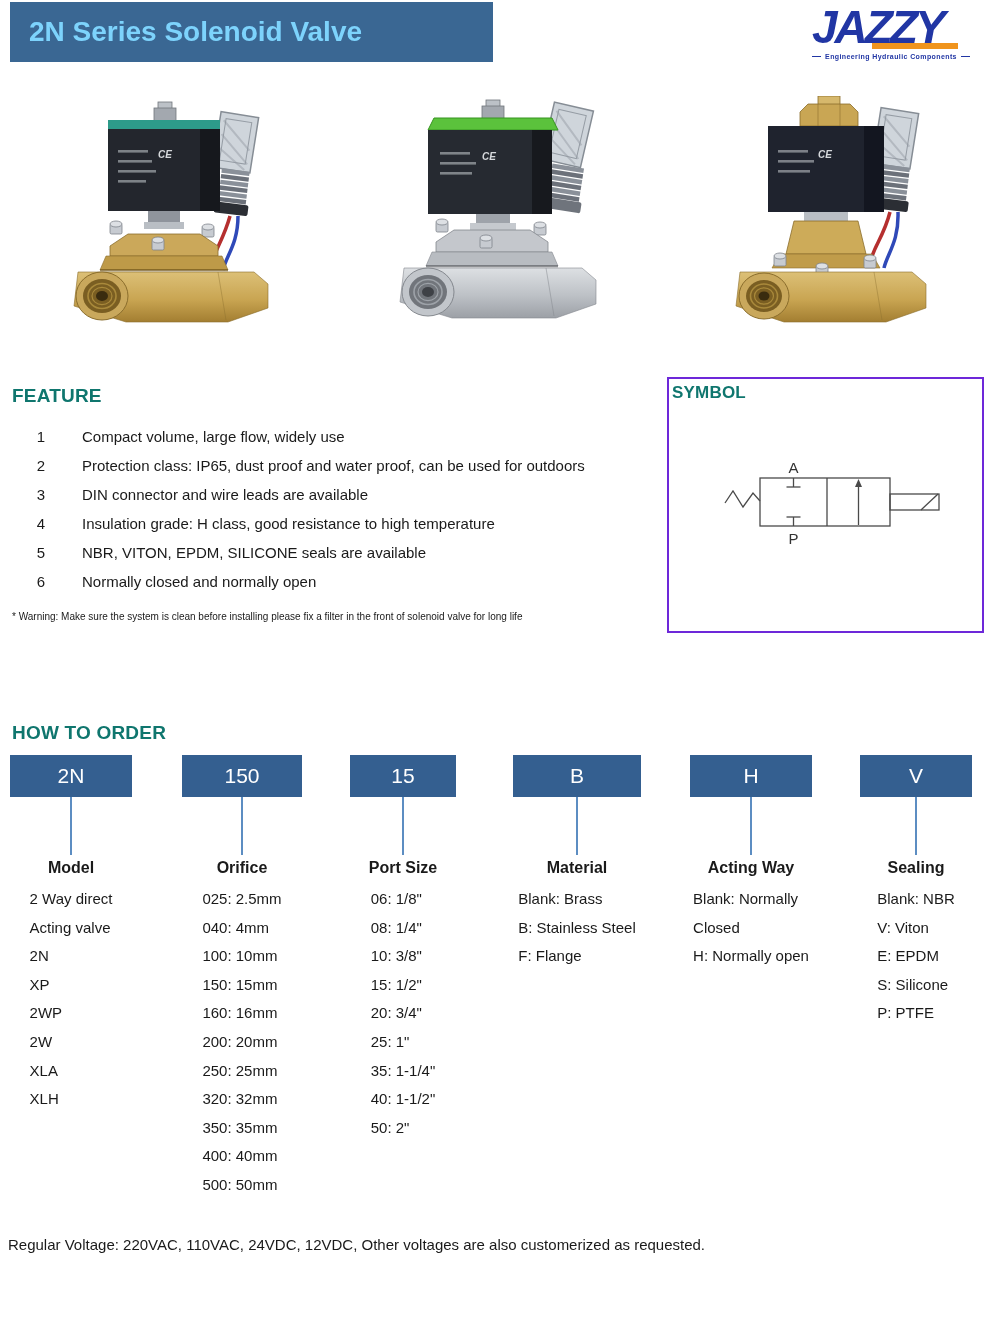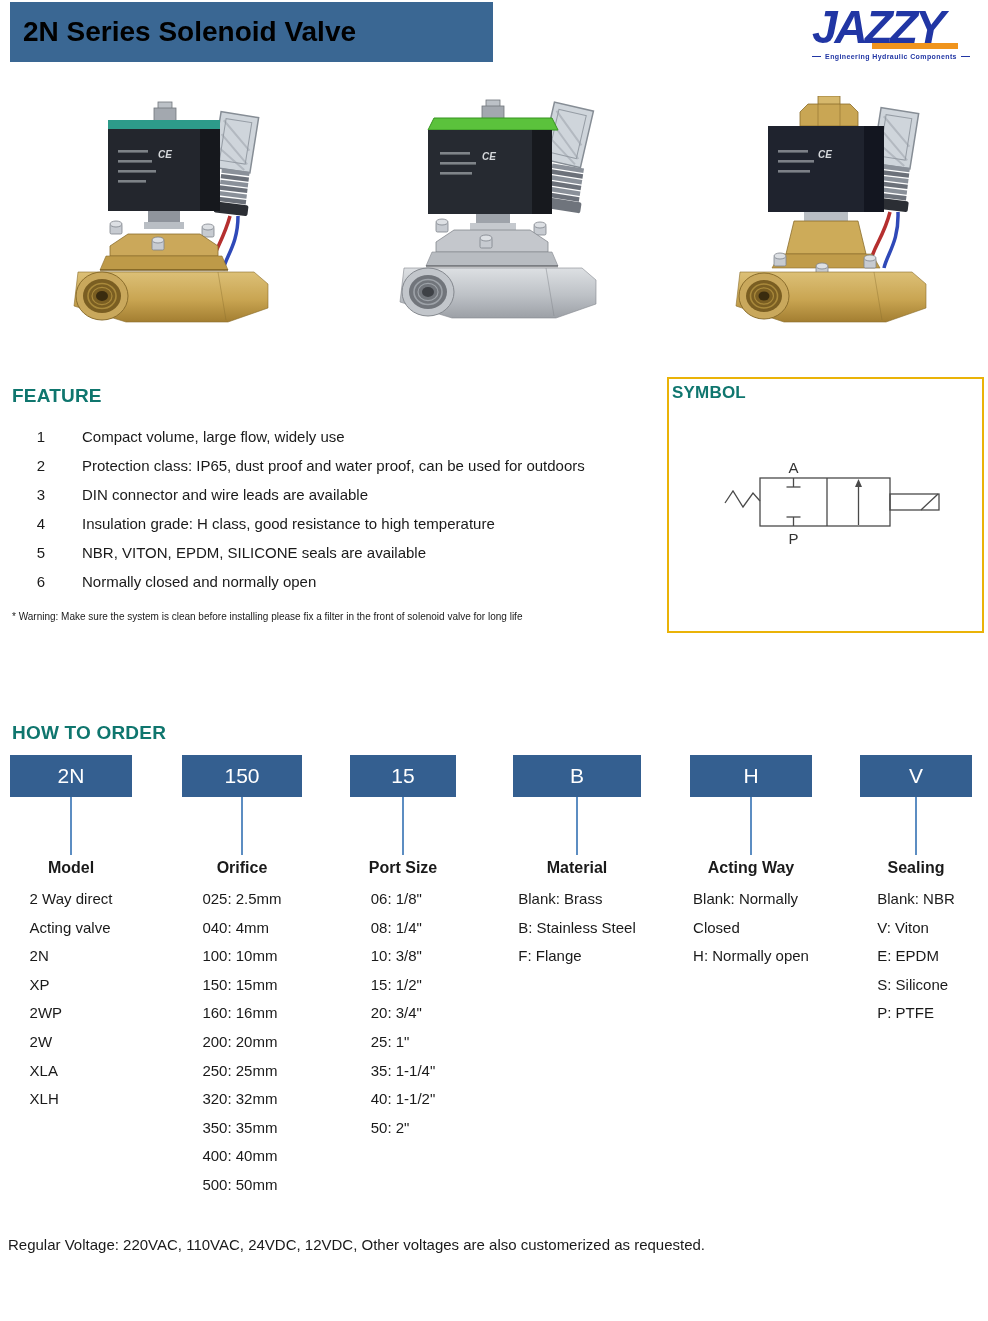--- a/index.html
+++ b/index.html
@@ -2,21 +2,21 @@
 <html><head>
 <meta charset="utf-8">
 <style>
   html,body{margin:0;padding:0;background:#ffffff;}
   body{font-family:"Liberation Sans","DejaVu Sans",sans-serif;color:#1a1a1a;}
   .page{position:relative;width:988px;height:1321px;background:#fff;overflow:hidden;}
 
   
   .banner{position:absolute;left:10px;top:2px;width:483px;height:60px;background:#3A6793;
           display:flex;align-items:center;}
-  .banner h1{margin:0 0 0 13px;font-size:28px;font-weight:bold;color:#000000;letter-spacing:0;text-align:center;}
+  .banner h1{margin:0 0 0 19px;font-size:28px;font-weight:bold;color:#7dd3fc;letter-spacing:0;text-align:center;}
 
   .logo{position:absolute;left:812px;top:4px;width:158px;text-align:left;}
   .logo .brand{font-size:46px;line-height:1;font-weight:bold;font-style:italic;
                letter-spacing:-3px;color:#2136A4;}
   .logo .bar{width:86px;height:6px;background:#F0941D;margin:-7px 6px 4px 60px;}
   .logo .tagline{display:flex;align-items:center;gap:4px;color:#2136A4;font-weight:bold;
                  font-size:7px;letter-spacing:.4px;white-space:nowrap;}
   .logo .rule{flex:1;border-top:1px solid #2136A4;height:0;}
 
   
@@ -26,21 +26,21 @@
   .feature{position:absolute;left:12px;top:385px;width:662px;}
   .sec-heading{margin:0;font-size:19px;font-weight:bold;color:#0f766e;letter-spacing:.2px;}
   .feature-list{margin-top:15px;}
   .feature-row{display:flex;align-items:center;height:29px;font-size:15px;}
   .feature-num{width:26px;margin-left:16px;text-align:center;flex:none;}
   .feature-text{margin-left:28px;}
   .warning{margin-top:14px;font-size:10px;line-height:1.38;}
 
   
   .symbol-box{position:absolute;left:667px;top:377px;width:317px;height:256px;
-              border:2px solid #eab308;box-sizing:border-box;}
+              border:2px solid #6d28d9;box-sizing:border-box;}
   .symbol-box .sec-heading{position:absolute;left:3px;top:4px;font-size:17px;}
   .symbol-box svg{position:absolute;left:0;top:0;}
 
   
   .order-heading{position:absolute;left:12px;top:722px;}
   .order-col{position:absolute;top:755px;width:164px;display:flex;flex-direction:column;
              align-items:center;}
   .code-box{height:42px;background:#345F90;color:#fff;font-size:21px;
             display:flex;align-items:center;justify-content:center;}
   .connector-line{width:2px;height:58px;background:#5C8DC2;}

